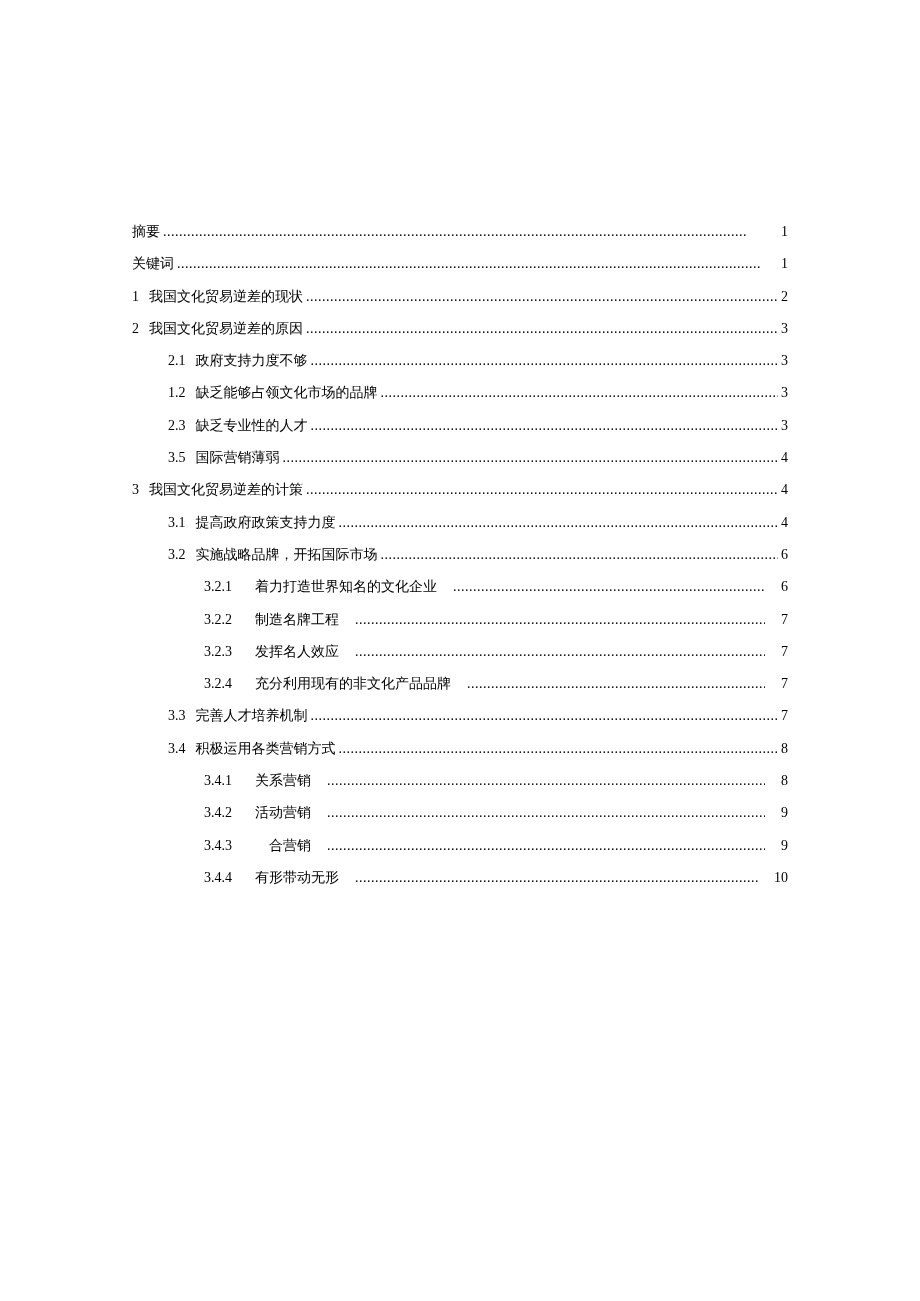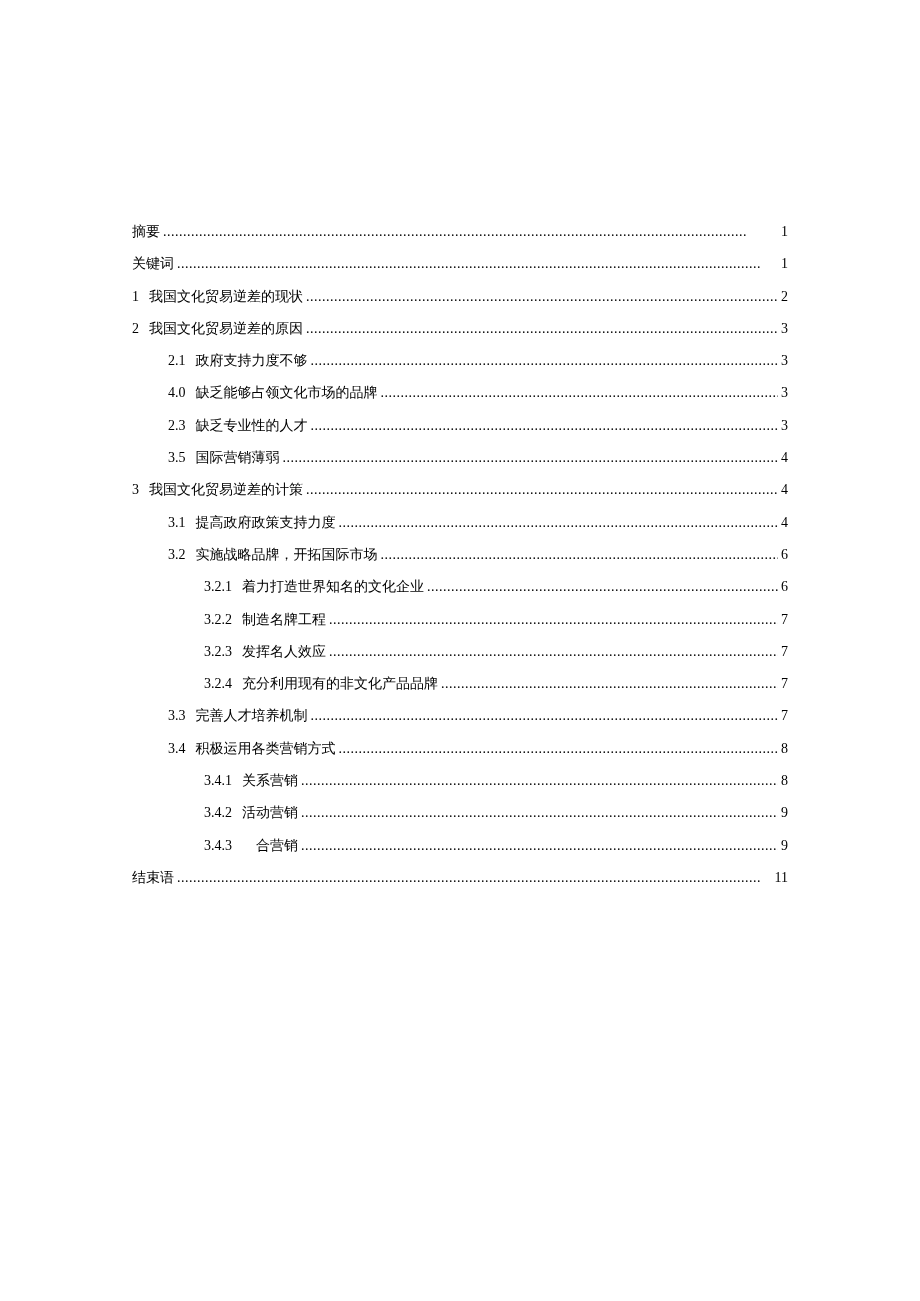--- a/index.html
+++ b/index.html
@@ -14,21 +14,21 @@
       line-height: 1.45;
     }
     .toc-entry {
       display: flex;
       align-items: baseline;
       white-space: nowrap;
       margin: 12px;
     }
     .toc-lvl0 { padding-left: 0; }
     .toc-lvl1 { padding-left: 36px; }
-    .toc-lvl2 { padding-left: 72px; }
+    .toc-lvl2 { padding-left: 72px; gap: 13px; }
     .toc-num { flex: 0 0 auto; padding-right: 10px; }
     .toc-title { flex: 0 0 auto; }
     .toc-dots {
       flex: 1 1 auto;
       overflow: hidden;
       font-size: 14px;
       letter-spacing: 0.5px;
       padding-left: 3px;
     }
     .toc-dots::before {
@@ -62,21 +62,21 @@
       <span class="toc-dots"></span>
       <span class="toc-page">3</span>
     </div>
     <div class="toc-entry toc-lvl1">
       <span class="toc-num">2.1</span>
       <span class="toc-title">政府支持力度不够</span>
       <span class="toc-dots"></span>
       <span class="toc-page">3</span>
     </div>
     <div class="toc-entry toc-lvl1">
-      <span class="toc-num">4.0</span>
+      <span class="toc-num">1.2</span>
       <span class="toc-title">缺乏能够占领文化市场的品牌</span>
       <span class="toc-dots"></span>
       <span class="toc-page">3</span>
     </div>
     <div class="toc-entry toc-lvl1">
       <span class="toc-num">2.3</span>
       <span class="toc-title">缺乏专业性的人才</span>
       <span class="toc-dots"></span>
       <span class="toc-page">3</span>
     </div>
@@ -151,18 +151,19 @@
       <span class="toc-title">活动营销</span>
       <span class="toc-dots"></span>
       <span class="toc-page">9</span>
     </div>
     <div class="toc-entry toc-lvl2">
       <span class="toc-num">3.4.3</span>
       <span class="toc-title">　合营销</span>
       <span class="toc-dots"></span>
       <span class="toc-page">9</span>
     </div>
-    <div class="toc-entry toc-lvl0">
-      <span class="toc-title">结束语</span>
+    <div class="toc-entry toc-lvl2">
+      <span class="toc-num">3.4.4</span>
+      <span class="toc-title">有形带动无形</span>
       <span class="toc-dots"></span>
-      <span class="toc-page">11</span>
+      <span class="toc-page">10</span>
     </div>
   </div>
 
 </body></html>

